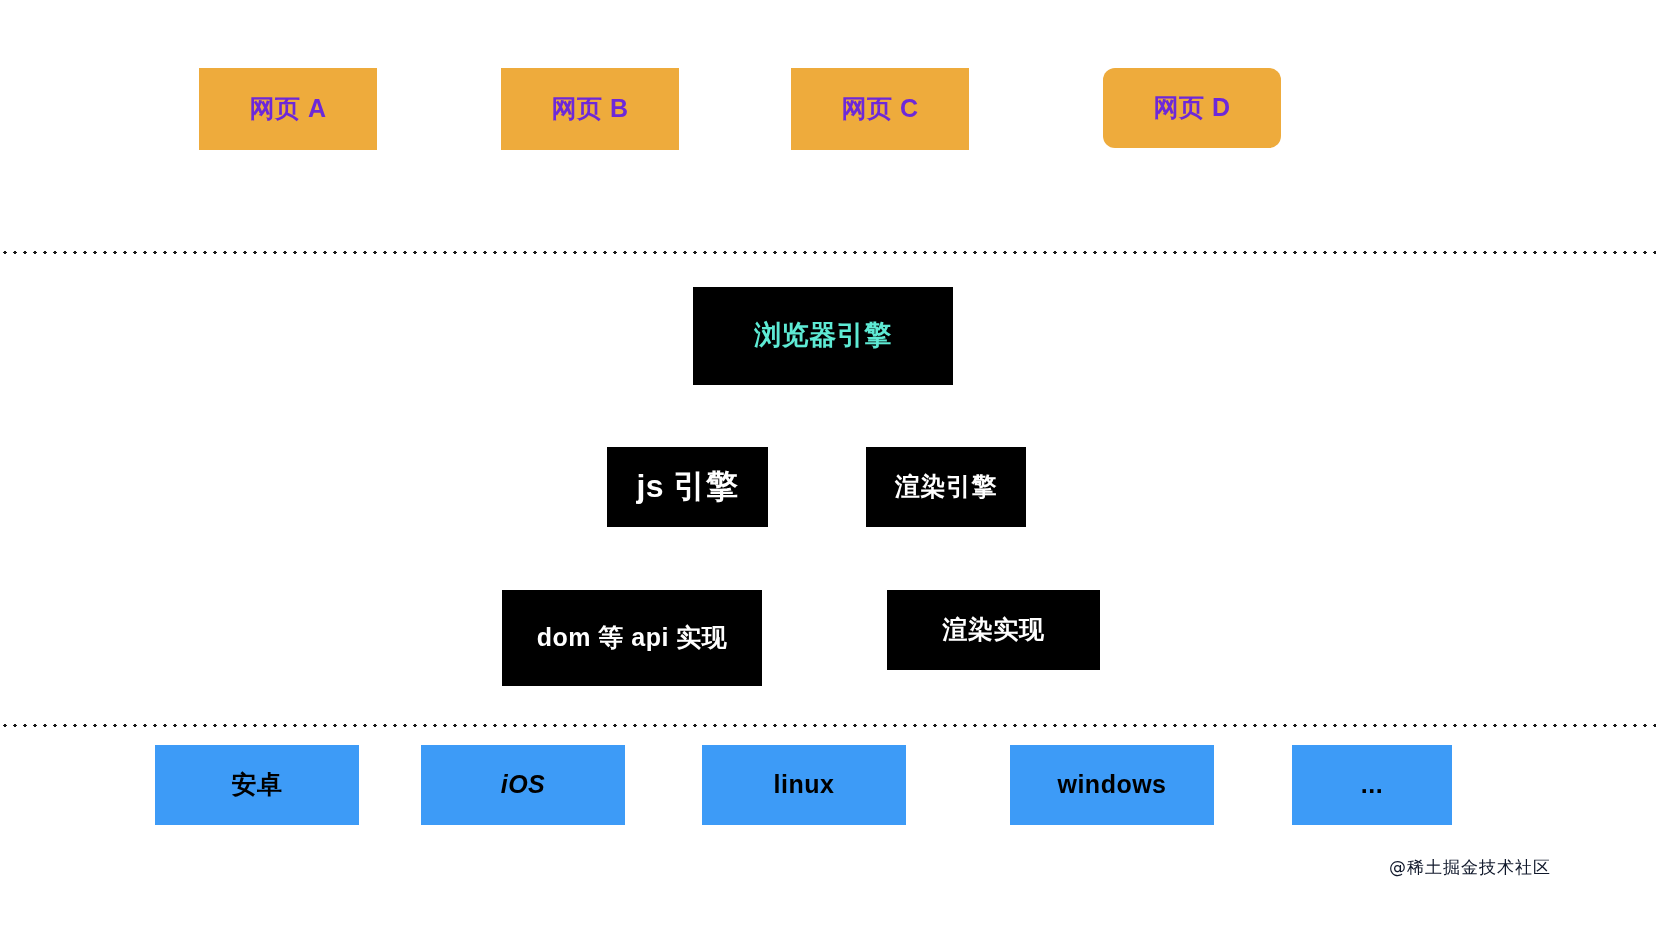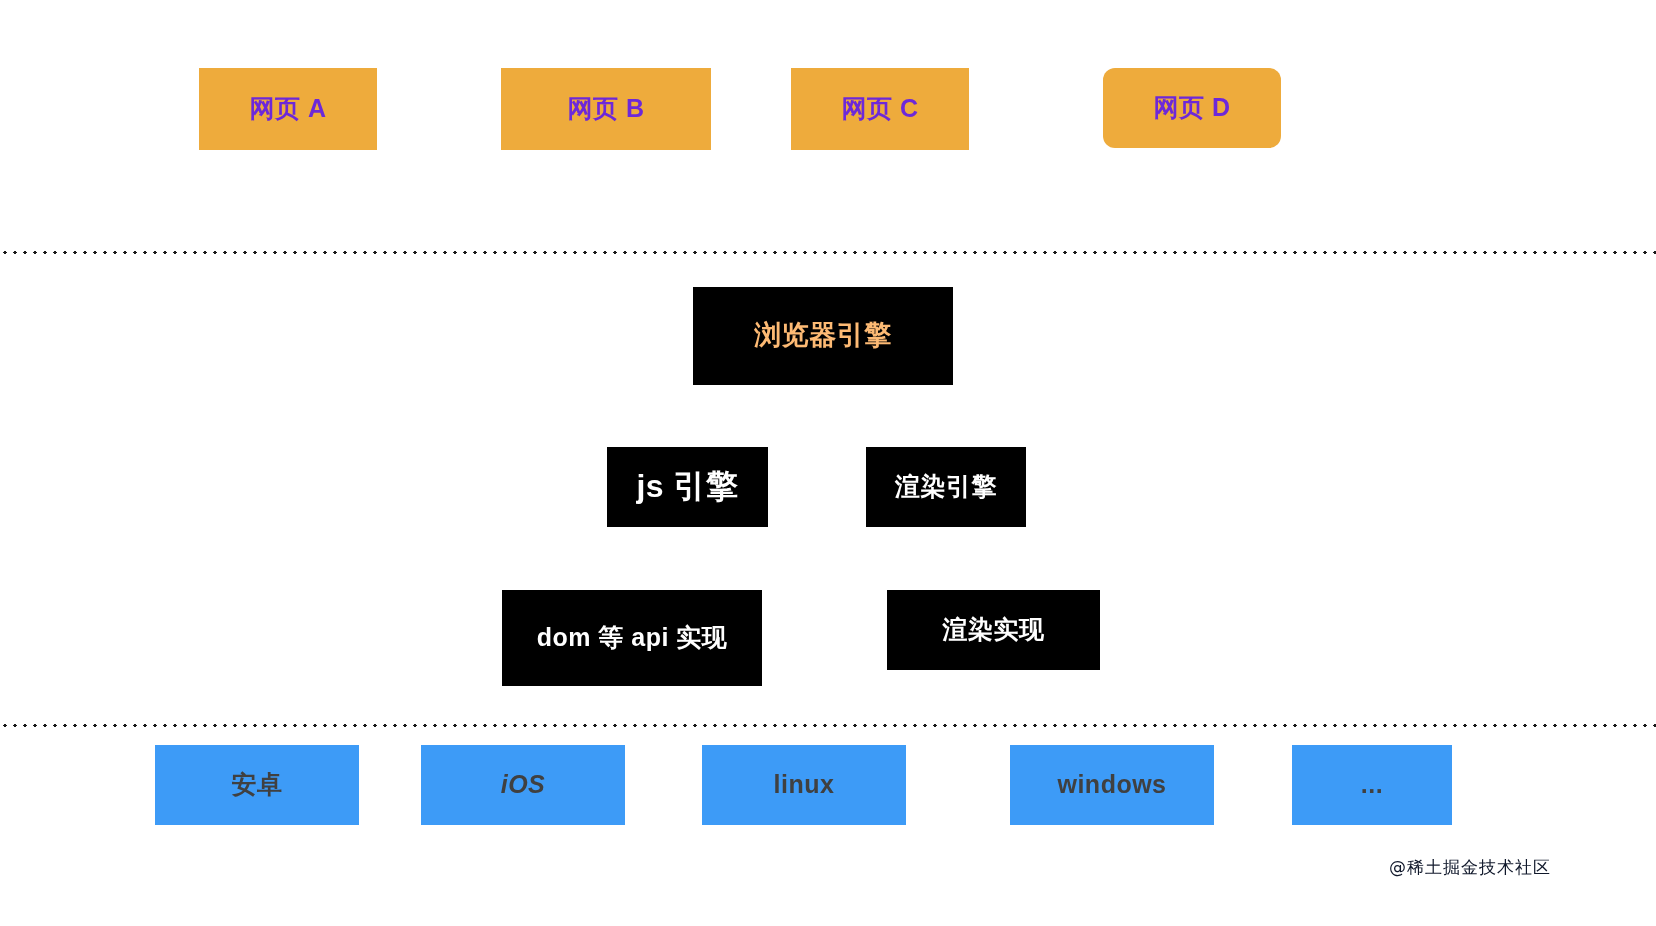--- a/index.html
+++ b/index.html
@@ -43,21 +43,21 @@
   .node.engine {
     background: #000000;
     color: #ffffff;
     font-weight: 700;
     letter-spacing: 0.5px;
   }
 
   .node.platform {
     background: #409eff;
     background: #3d9bf7;
-    color: #404040;
+    color: #000000;
     font-size: 25px;
     font-weight: 700;
     letter-spacing: 0.5px;
   }
 
   
   .separator {
     position: absolute;
     left: 0;
     width: 1656px;
@@ -81,25 +81,25 @@
 </style>
 </head>
 <body style="background: rgb(255, 255, 255);">
 
 <div id="canvas">
 
   <div class="separator" style="top: 250px;"></div>
   <div class="separator" style="top: 723px;"></div>
 
   <div class="node page" style="left: 199px; top: 68px; width: 178px; height: 82px; background: rgb(238, 171, 60);">网页 A</div>
-  <div class="node page" style="left: 501px; top: 68px; width: 210px; height: 82px; background: rgb(238, 171, 60);">网页 B</div>
+  <div class="node page" style="left: 501px; top: 68px; width: 178px; height: 82px; background: rgb(238, 171, 60);">网页 B</div>
   <div class="node page" style="left: 791px; top: 68px; width: 178px; height: 82px; background: rgb(238, 171, 60);">网页 C</div>
   <div class="node page" style="left: 1103px; top: 68px; width: 178px; height: 80px; background: rgb(238, 171, 60); border-radius: 12px;">网页 D</div>
 
-  <div class="node engine" style="left: 693px; top: 287px; width: 260px; height: 98px; font-size: 27px; background: rgb(0, 0, 0); color: #fdba74;">浏览器引擎</div>
+  <div class="node engine" style="left: 693px; top: 287px; width: 260px; height: 98px; font-size: 27px; background: rgb(0, 0, 0); color: #5eead4;">浏览器引擎</div>
   <div class="node engine" style="left: 607px; top: 447px; width: 161px; height: 80px; font-size: 32px; background: rgb(0, 0, 0); color: rgb(255, 255, 255); text-align: right;">js 引擎</div>
   <div class="node engine" style="left: 866px; top: 447px; width: 160px; height: 80px; font-size: 25px; background: rgb(0, 0, 0); color: rgb(255, 255, 255);">渲染引擎</div>
   <div class="node engine" style="left: 502px; top: 590px; width: 260px; height: 96px; font-size: 25px; background: rgb(0, 0, 0); color: rgb(255, 255, 255);">dom 等 api 实现</div>
   <div class="node engine" style="left: 887px; top: 590px; width: 213px; height: 80px; font-size: 25px; background: rgb(0, 0, 0); color: rgb(255, 255, 255);">渲染实现</div>
 
   <div class="node platform" style="left: 155px; top: 745px; width: 204px; height: 80px; background: rgb(61, 155, 247);">安卓</div>
   <div class="node platform" style="left: 421px; top: 745px; width: 204px; height: 80px; background: rgb(61, 155, 247); font-style: italic;">iOS</div>
   <div class="node platform" style="left: 702px; top: 745px; width: 204px; height: 80px; background: rgb(61, 155, 247);">linux</div>
   <div class="node platform" style="left: 1010px; top: 745px; width: 204px; height: 80px; background: rgb(61, 155, 247);">windows</div>
   <div class="node platform" style="left: 1292px; top: 745px; width: 160px; height: 80px; background: rgb(61, 155, 247);">...</div>

